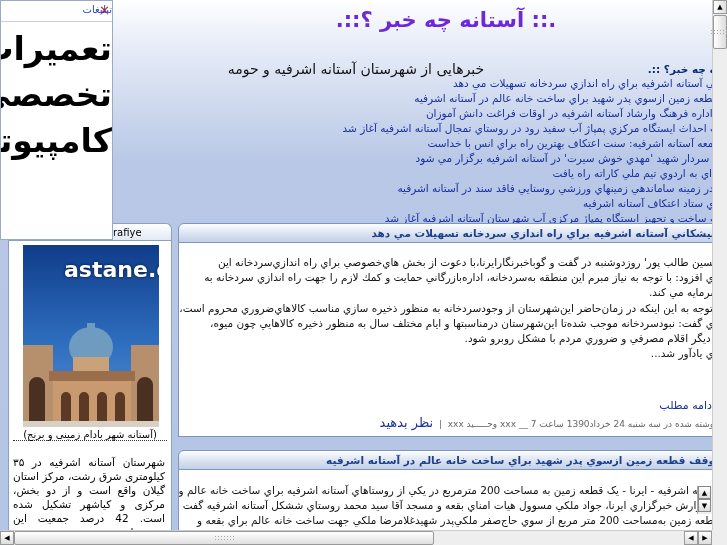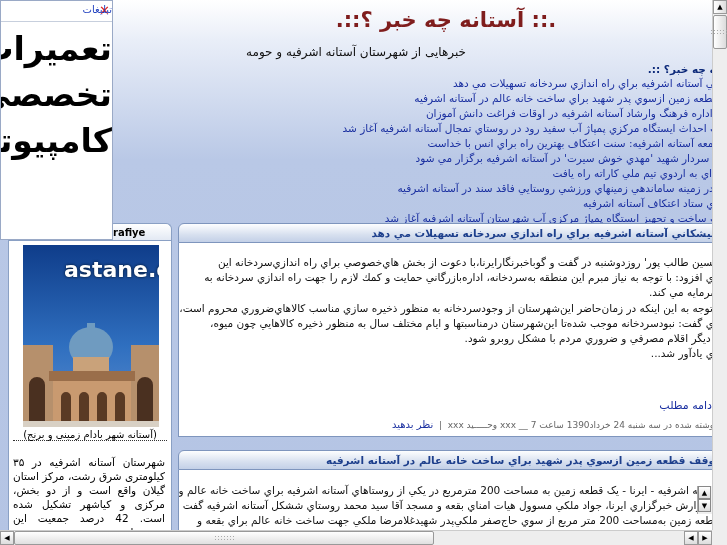--- a/index.html
+++ b/index.html
@@ -5,55 +5,55 @@
   html, body { margin:0; padding:0; }
   body {
     width:727px; height:545px; overflow:hidden; position:relative;
     font-family:"DejaVu Sans", sans-serif;
     background: linear-gradient(to bottom, #ffffff 0px, #e9eef8 40px, #b9c8e6 160px, #b4c4e4 545px);
   }
   .viewport { position:absolute; left:0; top:0; width:712px; height:530px; overflow:hidden; }
 
   
   .site-title { position:absolute; left:180px; width:532px; top:8px; text-align:center; direction:rtl;
-    font-size:21px; font-weight:bold; color:#7f1d1d; }
-  .site-subtitle { position:absolute; left:180px; width:352px; top:45px; text-align:center; direction:rtl;
-    font-size:12px; color:#111; }
+    font-size:21px; font-weight:bold; color:#6d28d9; }
+  .site-subtitle { position:absolute; left:180px; width:352px; top:61px; text-align:center; direction:rtl;
+    font-size:14px; color:#111; }
 
   
   .headlines { position:absolute; right:-30px; top:62px; width:600px; direction:rtl; text-align:right; }
   .headlines-title { font-size:10.5px; font-weight:bold; color:#0d2a7a; height:14px; line-height:14px; }
   .headline { font-size:10.5px; color:#1a2fa0; height:15px; line-height:15px; white-space:nowrap; cursor:pointer; }
 
   
   .ad-box { position:absolute; left:0; top:0; width:113px; height:240px; background:#fff;
     border:1px solid #9aa9c6; box-sizing:border-box; overflow:hidden; }
   .ad-header { height:20px; border-bottom:1px solid #c7cfdd; position:relative; }
   .ad-header-label { position:absolute; right:0; left:18px; top:3px; text-align:right; font-size:10px; color:#1f3fbf; direction:rtl; }
   .ad-close { position:absolute; left:98px; top:2px; font-size:13px; font-weight:bold; color:#d22; cursor:pointer; }
   .ad-text { direction:rtl; text-align:center; font-weight:bold; color:#000; font-size:33px; line-height:46px; margin-top:4px; }
 
   
   .left-tab { position:absolute; left:108px; top:223px; width:64px; height:19px; border:1px solid #8aa0c4; border-bottom:none;
-    border-radius:6px 6px 0 0; background:linear-gradient(#fff,#dfe6f2); font-size:10px; line-height:18px; padding-left:4px; box-sizing:border-box;font-weight:bold; }
+    border-radius:6px 6px 0 0; background:linear-gradient(#fff,#dfe6f2); font-size:10px; line-height:18px; padding-left:4px; box-sizing:border-box; }
   .left-panel { position:absolute; left:8px; top:240px; width:164px; height:300px; background:#fff; border:1px solid #8aa0c4; box-sizing:border-box; overflow:hidden; }
   .city-image { position:absolute; left:14px; top:4px; width:136px; height:182px; overflow:hidden;
     background:linear-gradient(#0f3d8a 0%, #2f6fbf 55%, #5d8ed0 100%); }
   .city-image-brand { position:absolute; top:12px; width:100%; text-align:center; color:#fff; font-size:22px; font-weight:bold; text-shadow:0 0 3px #012;padding-left:40px; }
   .caption { position:absolute; left:4px; right:4px; top:188px; direction:rtl; text-align:center; font-size:10px; color:#000; border-bottom:1px dotted #333; }
   .left-body { position:absolute; left:4px; right:6px; top:214px; direction:rtl; text-align:justify; font-size:10.5px; line-height:14px; color:#000; }
 
   
   .post-header { position:absolute; left:178px; width:560px; height:20px; border:1px solid #7e95bd; border-radius:6px 6px 0 0;
     background:linear-gradient(#fdfeff, #d7e0ef 60%, #c3d0e7); direction:rtl; text-align:right; box-sizing:border-box;
     font-size:10.5px; font-weight:bold; color:#1d3f8c; line-height:19px; padding-right:22px; white-space:nowrap; overflow:hidden; }
   .post-body { position:absolute; left:178px; width:560px; background:#fff; border:1px solid #7e95bd; border-top:none; box-sizing:border-box; overflow:hidden; }
   .post-text { direction:rtl; text-align:right; font-size:10.5px; line-height:15.2px; color:#111; padding-right:18px; white-space:nowrap; }
   .post-meta { position:absolute; right:20px; bottom:6px; direction:rtl; font-size:9px; color:#666; white-space:nowrap; }
-  .post-meta a { color:#1a2fa0; text-decoration:none; font-size:10px;text-align:center; }
+  .post-meta a { color:#1a2fa0; text-decoration:none; font-size:13px;text-align:center; }
   .readmore { position:absolute; right:22px; bottom:24px; color:#1a2fa0; font-size:11px; }
 
   
   .mini-vscroll { position:absolute; left:697px; top:486px; width:14px; height:28px; background:#f0f0f0; border-left:1px solid #aaa; }
   .mini-btn { width:13px; height:13px; border:1px solid #888; background:linear-gradient(#fff,#ddd); font-size:7px; text-align:center; line-height:12px; box-sizing:border-box; }
 
   
   .vscroll { position:absolute; left:712px; top:0; width:15px; height:530px; background:#eeeeee; border-left:1px solid #ccc; box-sizing:border-box; }
   .vscroll .btn { position:absolute; left:0; width:14px; height:14px; background:linear-gradient(to right,#fff,#ddd); border:1px solid #999; box-sizing:border-box; font-size:7px; text-align:center; line-height:12px; }
   .vthumb { position:absolute; left:0; top:15px; width:14px; height:34px; border:1px solid #999; border-radius:2px; box-sizing:border-box;

